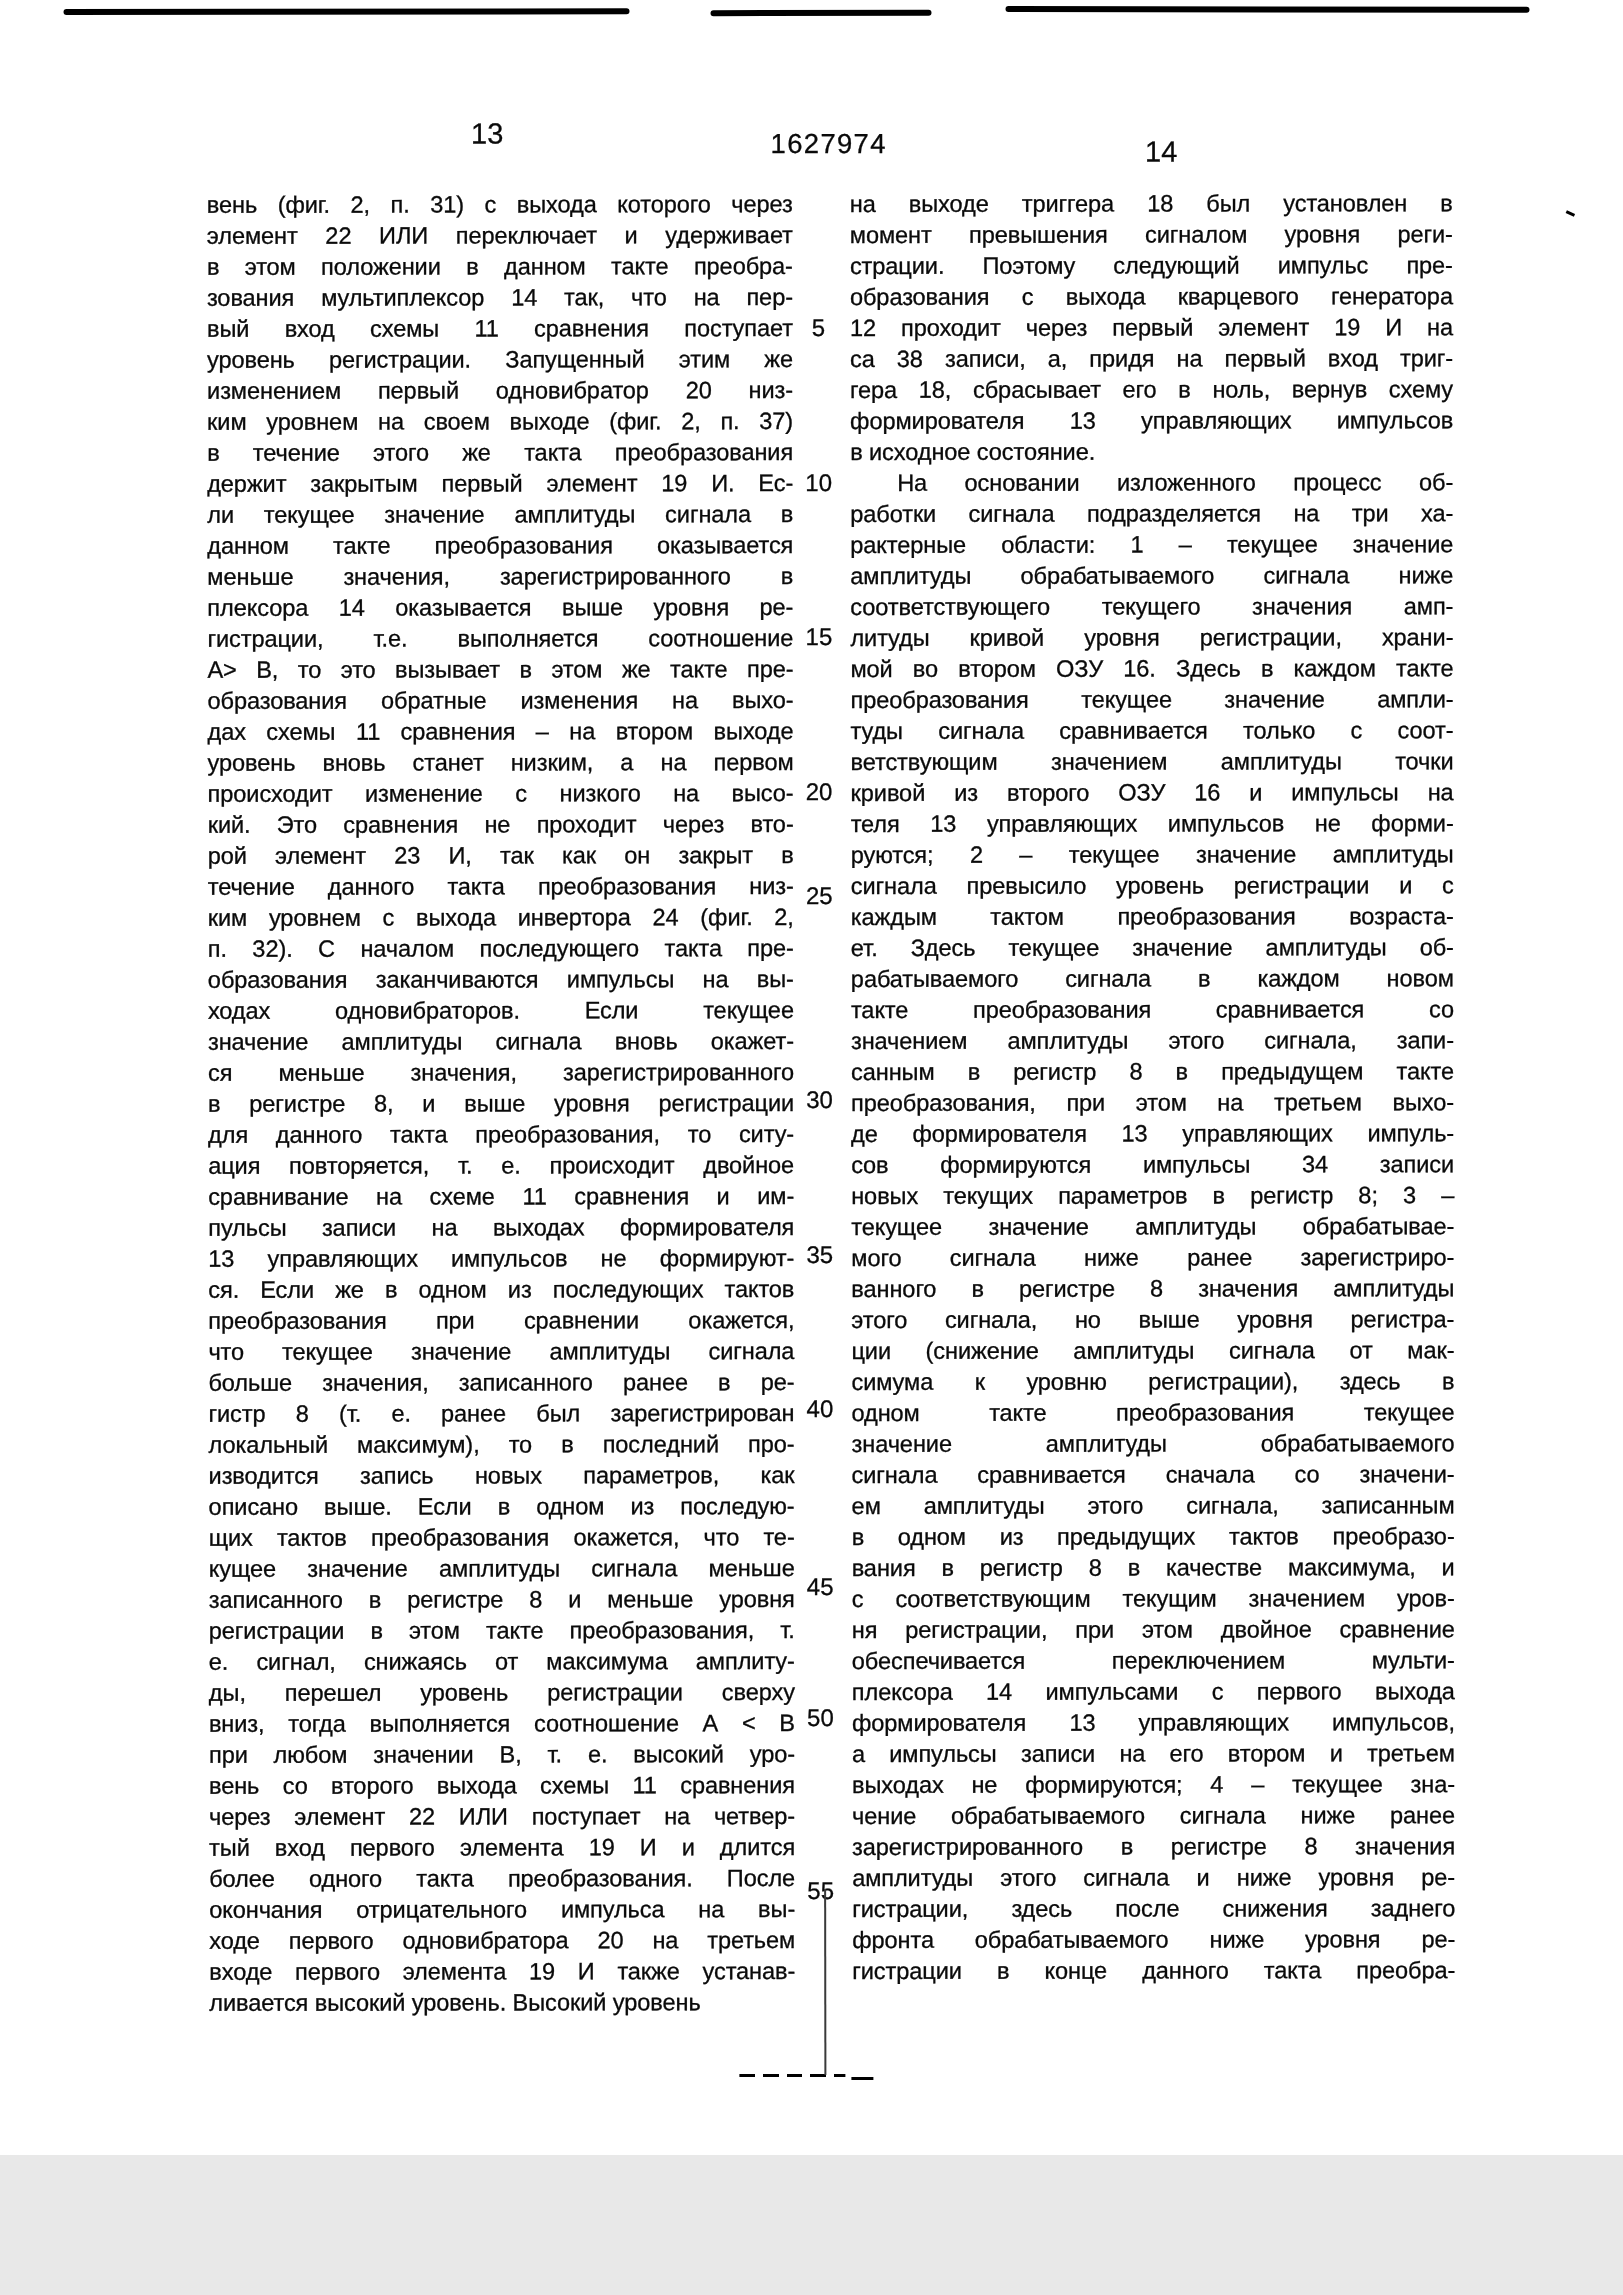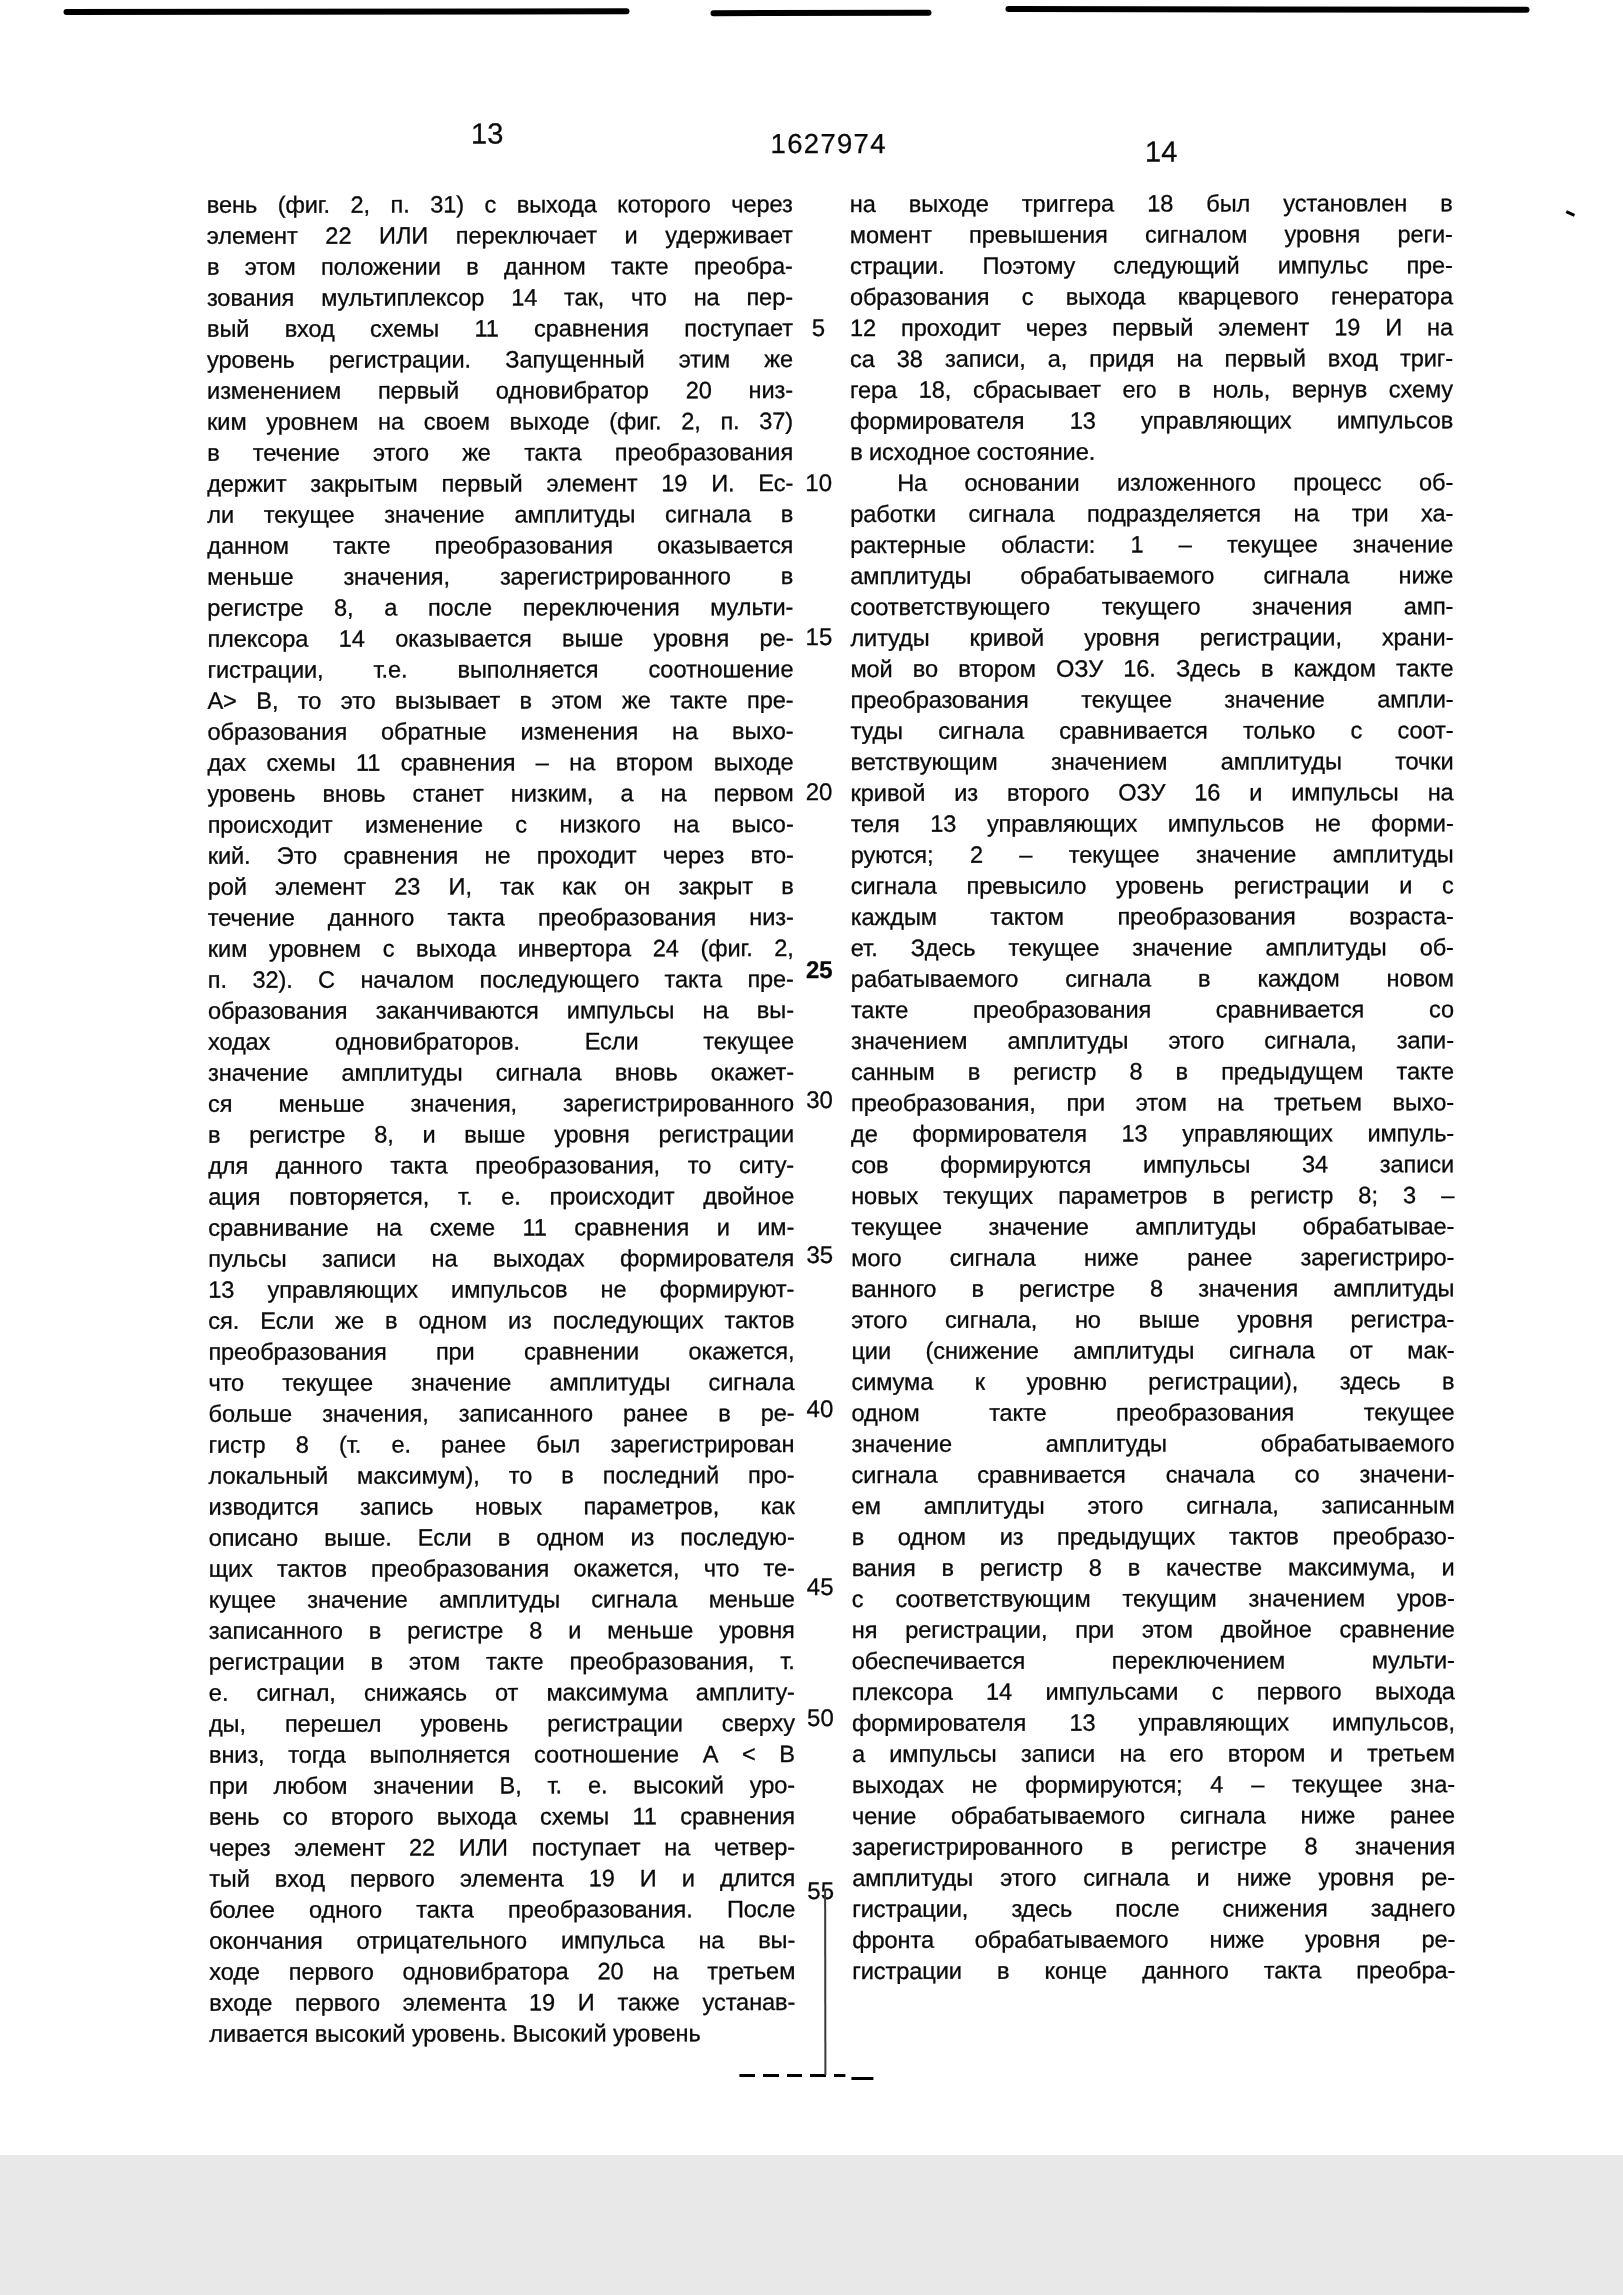--- a/index.html
+++ b/index.html
@@ -68,21 +68,20 @@
         <div class="line">зования мультиплексор 14 так, что на пер-</div>
         <div class="line">вый вход схемы 11 сравнения поступает</div>
         <div class="line">уровень регистрации. Запущенный этим же</div>
         <div class="line">изменением первый одновибратор 20 низ-</div>
         <div class="line">ким уровнем на своем выходе (фиг. 2, п. 37)</div>
         <div class="line">в течение этого же такта преобразования</div>
         <div class="line">держит закрытым первый элемент 19 И. Ес-</div>
         <div class="line">ли текущее значение амплитуды сигнала в</div>
         <div class="line">данном такте преобразования оказывается</div>
         <div class="line">меньше значения, зарегистрированного в</div>
-        <div class="line">регистре 8, а после переключения мульти-</div>
         <div class="line">плексора 14 оказывается выше уровня ре-</div>
         <div class="line">гистрации, т.е. выполняется соотношение</div>
         <div class="line">А&gt; В, то это вызывает в этом же такте пре-</div>
         <div class="line">образования обратные изменения на выхо-</div>
         <div class="line">дах схемы 11 сравнения – на втором выходе</div>
         <div class="line">уровень вновь станет низким, а на первом</div>
         <div class="line">происходит изменение с низкого на высо-</div>
         <div class="line">кий. Это сравнения не проходит через вто-</div>
         <div class="line">рой элемент 23 И, так как он закрыт в</div>
         <div class="line">течение данного такта преобразования низ-</div>
@@ -183,21 +182,21 @@
         <div class="line">гистрации, здесь после снижения заднего</div>
         <div class="line">фронта обрабатываемого ниже уровня ре-</div>
         <div class="line">гистрации в конце данного такта преобра-</div>
     </div>
 
     <div class="gutter">
       <div class="gnum" style="top: 312px;">5</div>
         <div class="gnum" style="top: 467px;">10</div>
         <div class="gnum" style="top: 621px;">15</div>
         <div class="gnum" style="top: 776px;">20</div>
-        <div class="gnum" style="top: 954px; font-weight: bold;">25</div>
+        <div class="gnum" style="top: 880px;">25</div>
         <div class="gnum" style="top: 1084px;">30</div>
         <div class="gnum" style="top: 1239px;">35</div>
         <div class="gnum" style="top: 1393px;">40</div>
         <div class="gnum" style="top: 1571px; text-align: center;">45</div>
         <div class="gnum" style="top: 1702px;">50</div>
         <div class="gnum" style="top: 1857px; margin-top: 18px;">55</div>
     </div>
 
     <div class="artifact dash-long"></div>
     <div class="artifact dash-short"></div>

